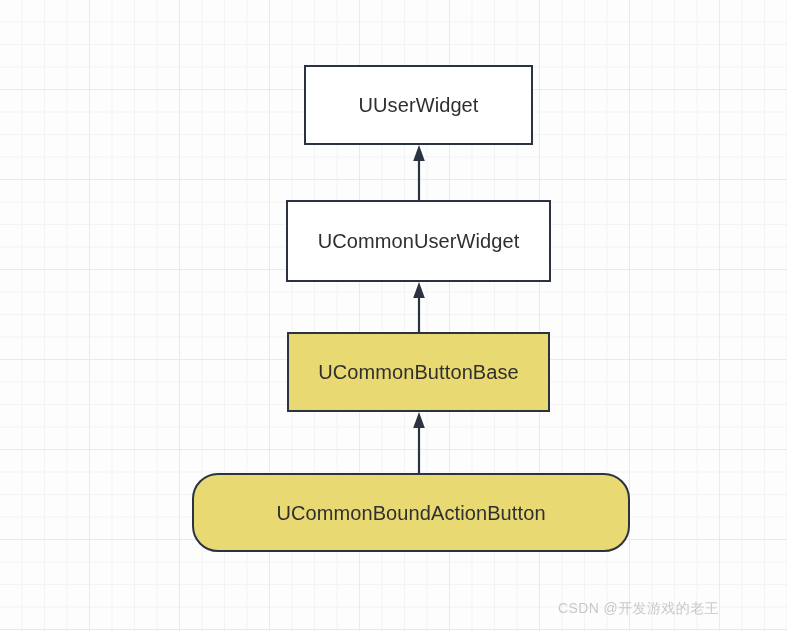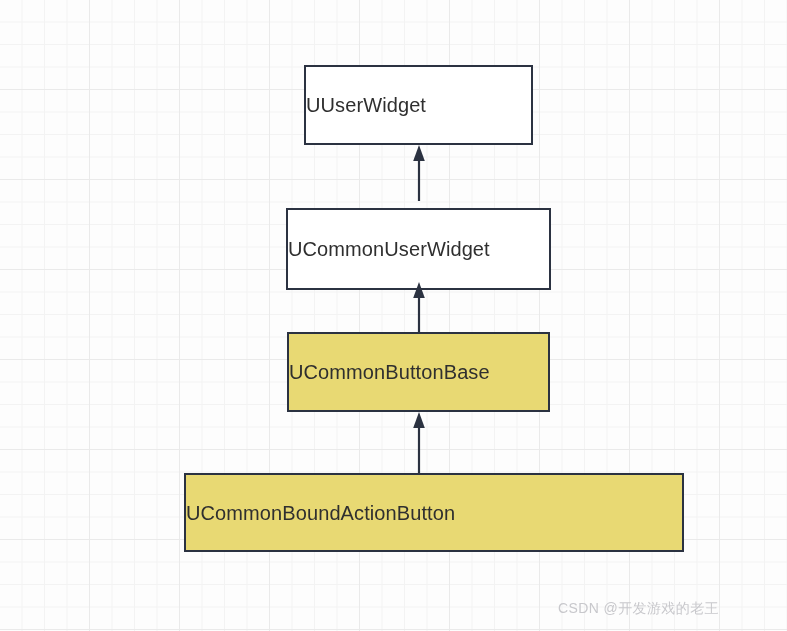--- a/index.html
+++ b/index.html
@@ -26,45 +26,46 @@
     background-position: -1px -1px, -1px -1px, -1px -1px, -1px -1px;
     font-family: "Liberation Sans", "DejaVu Sans", sans-serif;
   }
 
   .node {
     position: absolute;
     box-sizing: border-box;
     border: 2px solid #2b3241;
     display: flex;
     align-items: center;
+    justify-content: center;
     color: #2f2f2f;
     font-size: 20px;
     letter-spacing: 0.1px;
     line-height: 1;
     white-space: nowrap;
   }
   .node.white {
     background: #ffffff;
   }
   .node.yellow {
     background: #e8d973;
   }
 
   
   #node-uuserwidget {
     left: 304px;  top: 65px;   width: 229px; height: 80px;
   }
   #node-ucommonuserwidget {
-    left: 286px;  top: 200px;  width: 265px; height: 82px; margin-top: 8px;
+    left: 286px;  top: 200px;  width: 265px; height: 82px;
   }
   #node-ucommonbuttonbase {
     left: 287px;  top: 332px;  width: 263px; height: 80px;
   }
   #node-ucommonboundactionbutton {
-    left: 184px;  top: 473px;  width: 500px; height: 79px;
+    left: 192px;  top: 473px;  width: 438px; height: 79px; border-radius: 26px;
   }
 
   
   .arrow {
     position: absolute;
     width: 24px;
   }
   .arrow svg {
     display: block;
     overflow: visible;

